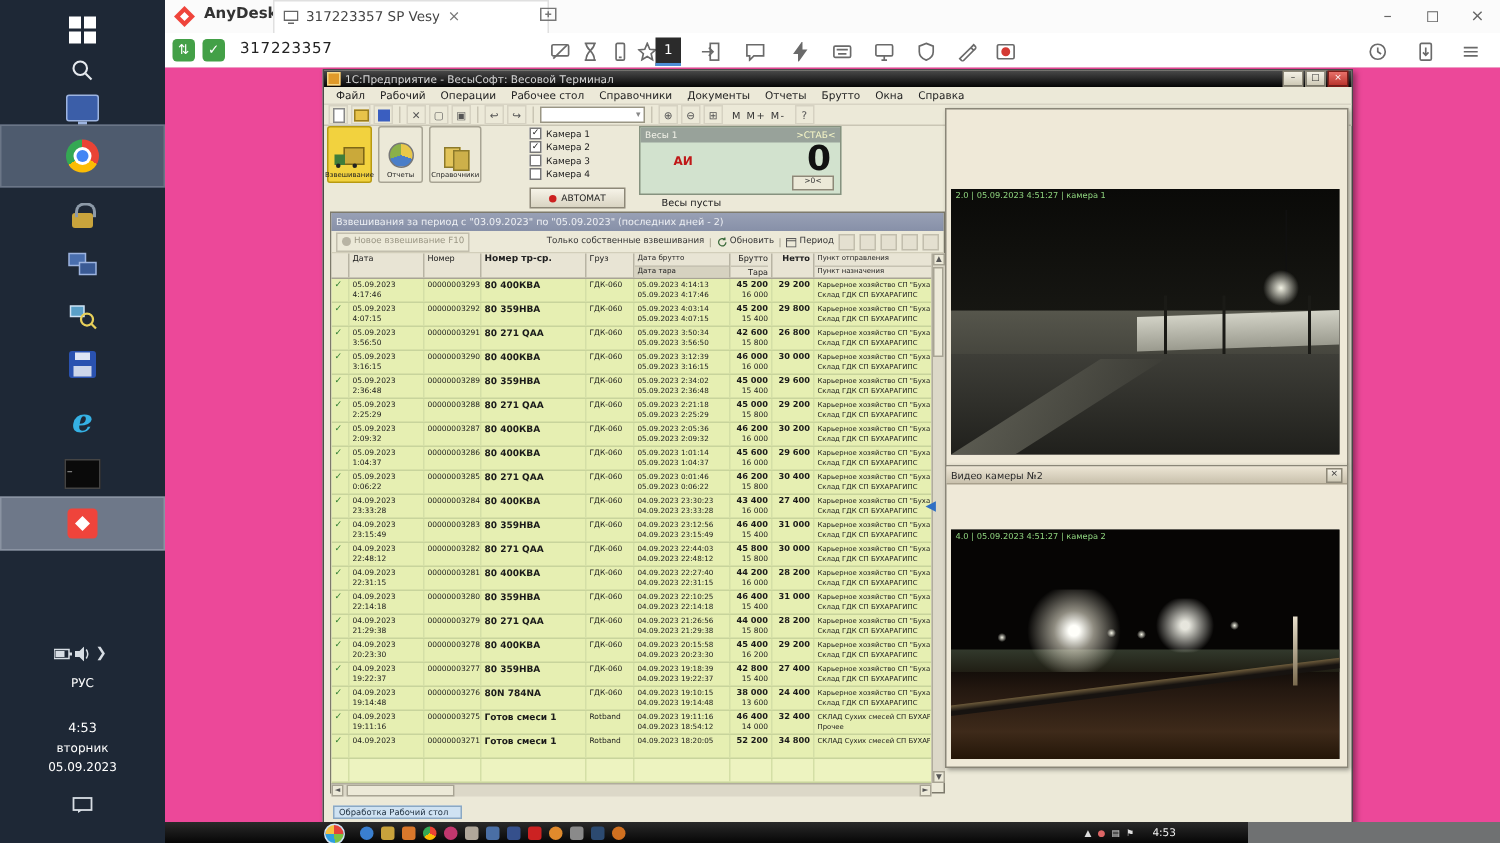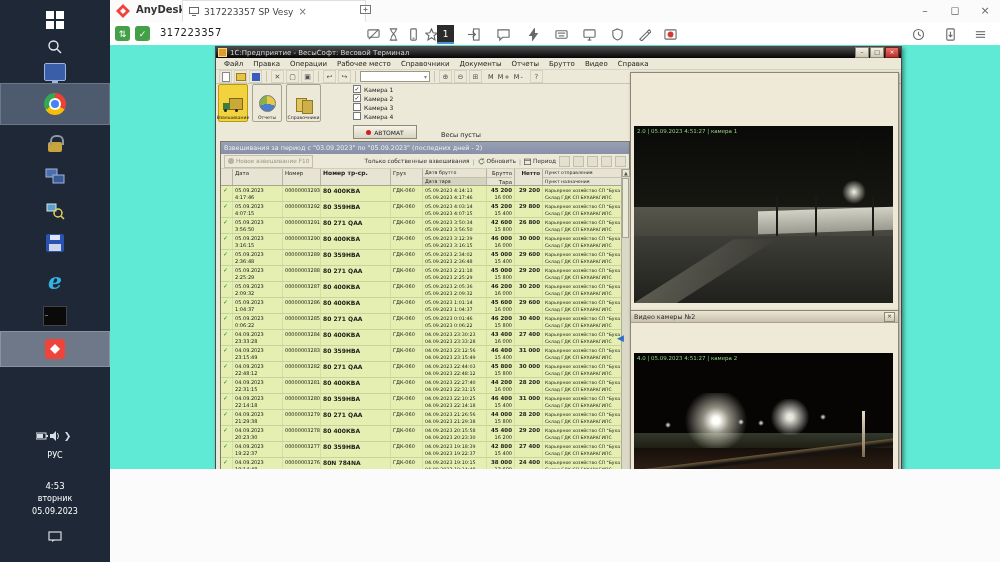--- a/index.html
+++ b/index.html
@@ -49,21 +49,21 @@
   #ad-toolbar{left:0;top:22px;width:890px;height:23px;background:#fff;border-bottom:1px solid #e3e3e3;}
   .gr-ic{position:absolute;top:4px;width:15px;height:15px;border-radius:3px;background:#43a047;color:#fff;
      font-size:9px;display:flex;align-items:center;justify-content:center;}
   .ad-addr{position:absolute;left:50px;top:5px;font-size:10px;color:#222;letter-spacing:.5px;}
   .tb-ic{position:absolute;top:4px;width:16px;height:16px;display:flex;align-items:center;justify-content:center;}
   .tb-ic svg{width:13px;height:13px;stroke:#6a6a6a;fill:none;stroke-width:1.2;}
   .mon1{position:absolute;left:327px;top:3px;width:17px;height:17px;background:#2b2b2b;color:#fff;
      font-size:9px;display:flex;align-items:center;justify-content:center;border-bottom:2px solid #4d8fd6;}
 
   
-  #remote{left:0;top:45px;width:890px;height:424px;background:#5eead4;overflow:hidden;}
+  #remote{left:0;top:45px;width:890px;height:517px;background:#ec4899;overflow:hidden;}
 
   
   #r-taskbar{left:0;top:503px;width:722px;height:14px;background:linear-gradient(#2a2a2a,#060606);display:flex;align-items:center;z-index:30;}
   .orb{position:absolute;left:106px;width:12px;height:12px;border-radius:50%;
      background:conic-gradient(#e4413a 0 25%,#7cc142 25% 50%,#2e9fe0 50% 75%,#f5c142 75% 100%);
      border:1px solid #cfe3f5;top:1px;}
   .rt-ic{width:9px;height:9px;border-radius:2px;margin-right:5px;flex:0 0 auto;}
   .rt-tray{position:absolute;right:76px;display:flex;gap:4px;align-items:center;color:#ddd;font-size:6px;top:4px;}
   .rt-clock{position:absolute;right:48px;top:3px;color:#eee;font-size:7px;}
   #r-taskbar-corner{left:722px;top:503px;width:168px;height:14px;background:#6f7172;}
@@ -390,28 +390,28 @@
       <div id="app" class="abs">
         <div id="app-title" class="abs">
           <span class="app-ic"></span>
           <span class="ttl">1С:Предприятие - ВесыСофт: Весовой Терминал</span>
           <span class="wc">–</span>
           <span class="wc">□</span>
           <span class="wc close">×</span>
         </div>
         <div id="app-menubar" class="abs">
             <span class="menu-item">Файл</span>
-            <span class="menu-item">Правка</span>
+            <span class="menu-item">Рабочий</span>
             <span class="menu-item">Операции</span>
-            <span class="menu-item">Рабочее место</span>
+            <span class="menu-item">Рабочее стол</span>
             <span class="menu-item">Справочники</span>
             <span class="menu-item">Документы</span>
             <span class="menu-item">Отчеты</span>
             <span class="menu-item">Брутто</span>
-            <span class="menu-item">Видео</span>
+            <span class="menu-item">Окна</span>
             <span class="menu-item">Справка</span>
           </div>
         <div id="app-toolbar" class="abs">
           <span class="ti">
               <span class="pg"></span>
             </span>
           <span class="ti">
               <span class="fl"></span>
             </span>
           <span class="ti">
@@ -472,20 +472,29 @@
           </div>
           <div class="cam-check abs" style="left: 137px; top: 65px;">
             <span class="cbx"></span>
             <span class="cl">Камера 4</span>
           </div>
           <div id="cam-checks"></div>
         <div id="automat" class="abs">
           <span class="reddot"></span>
           <span>АВТОМАТ</span>
         </div>
+        <div id="scale-panel" class="abs">
+          <div id="scale-head" class="abs">
+            <span class="n">Весы 1</span>
+            <span class="s">&gt;СТАБ&lt;</span>
+          </div>
+          <div id="scale-warn" class="abs">АИ</div>
+          <div id="scale-val" class="abs">0</div>
+          <div id="scale-zero" class="abs">&gt;0&lt;</div>
+        </div>
         <div id="scale-empty" class="abs">Весы пусты</div>
 
         <div id="grid-win" class="abs">
           <div id="grid-title" class="abs">
             <span class="t">Взвешивания за период с "03.09.2023" по "05.09.2023" (последних дней - 2)</span>
           </div>
           <div id="grid-toolbar" class="abs">
             <span class="gbtn">
               <span style="width:6px;height:6px;border-radius:50%;background:#b8b4a4;display:inline-block;"></span>
               <span>Новое взвешивание  F10</span>

